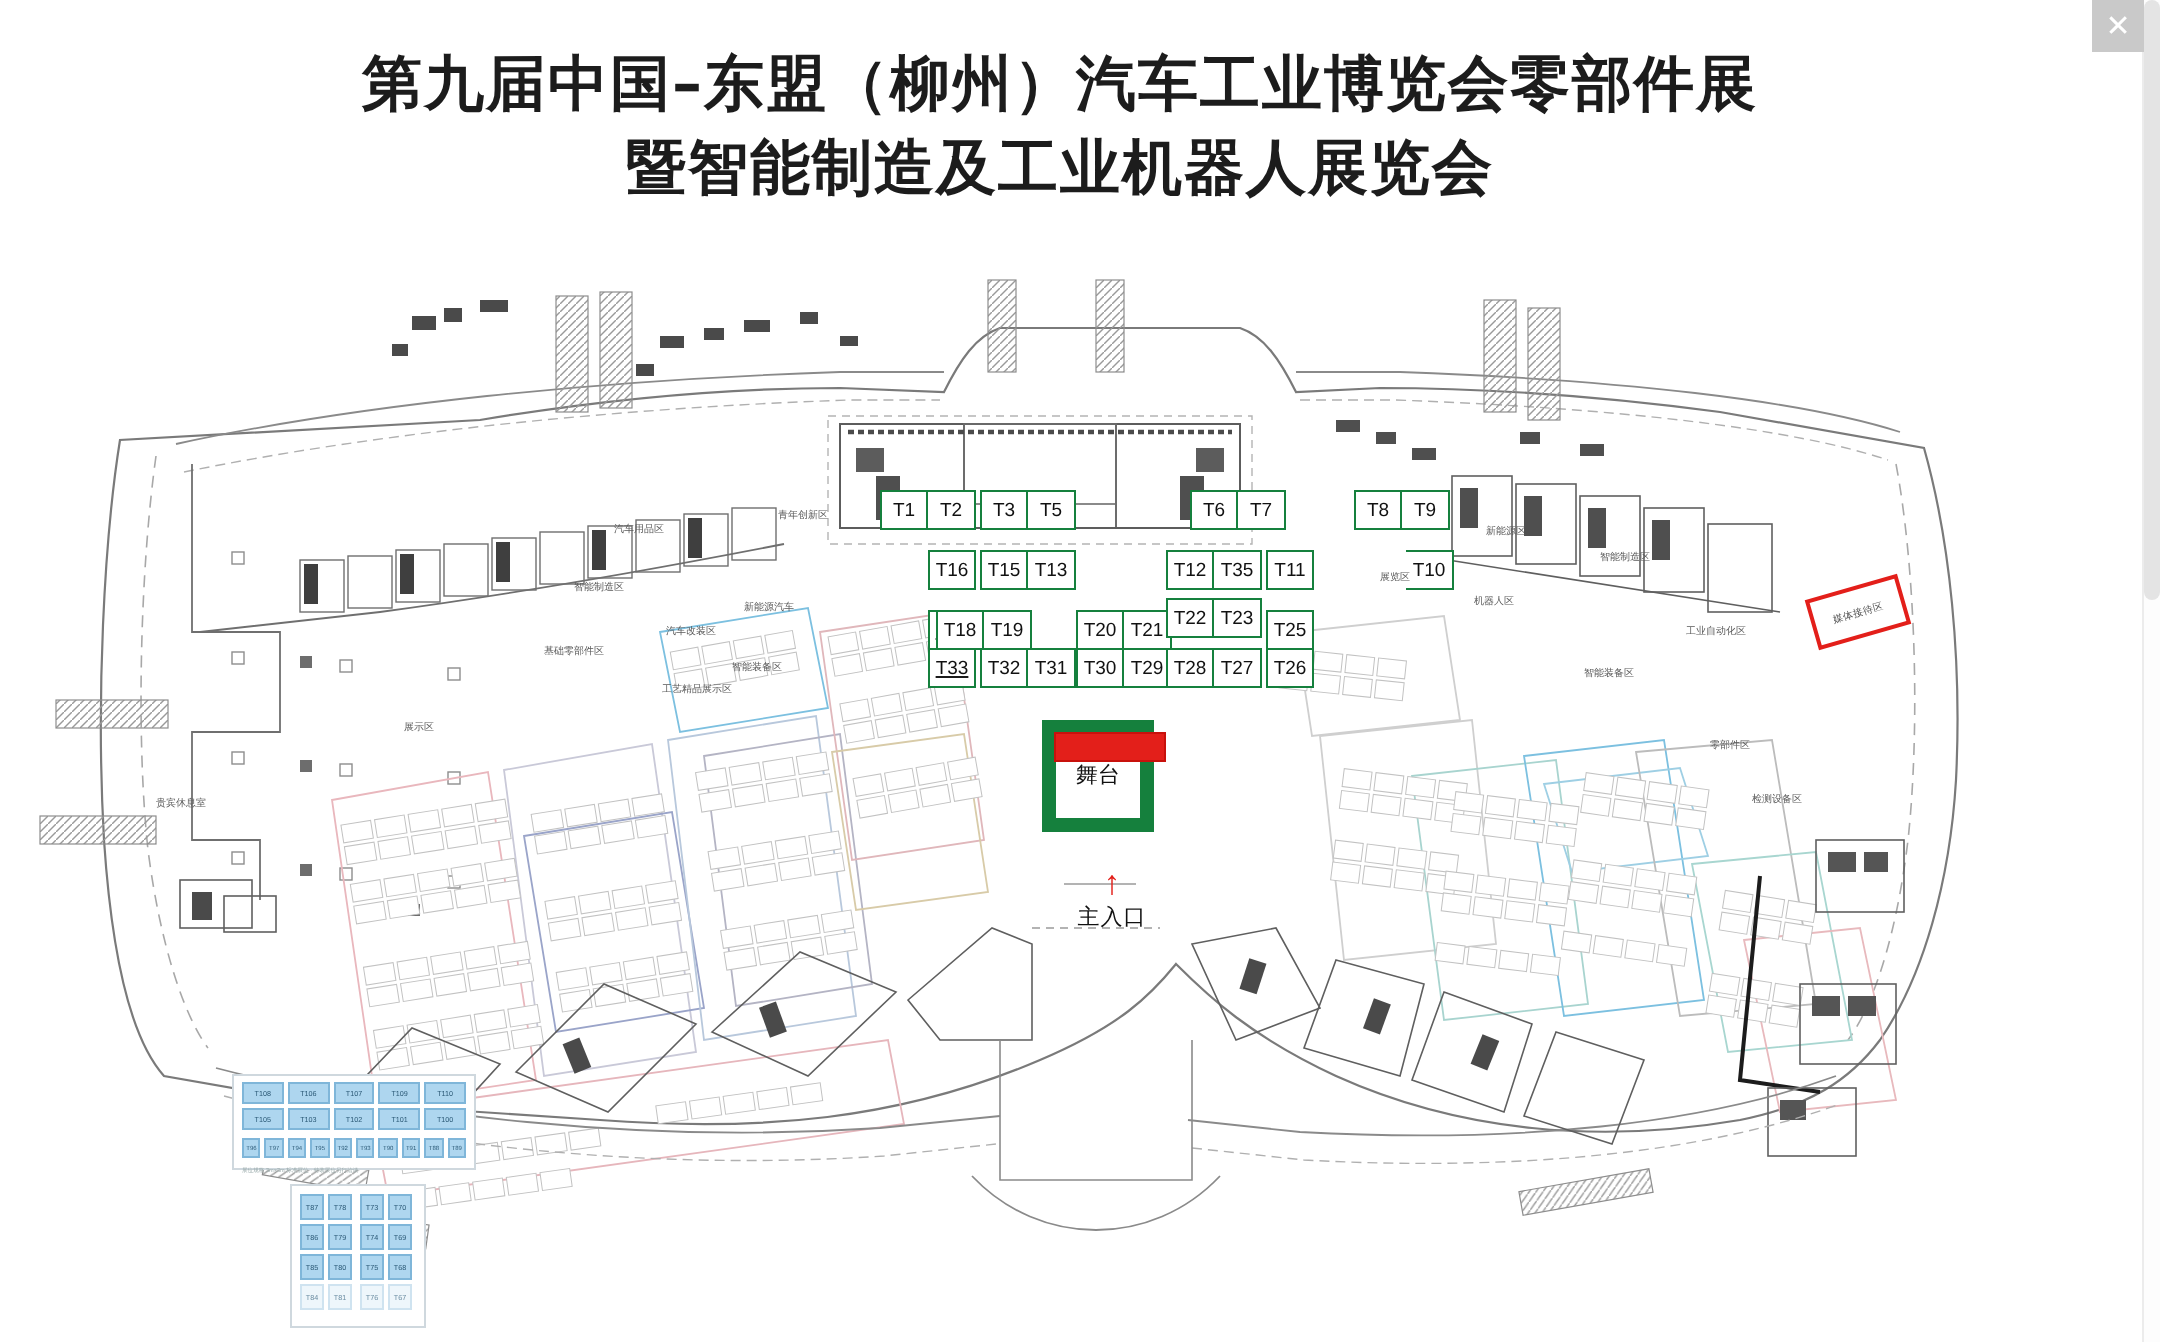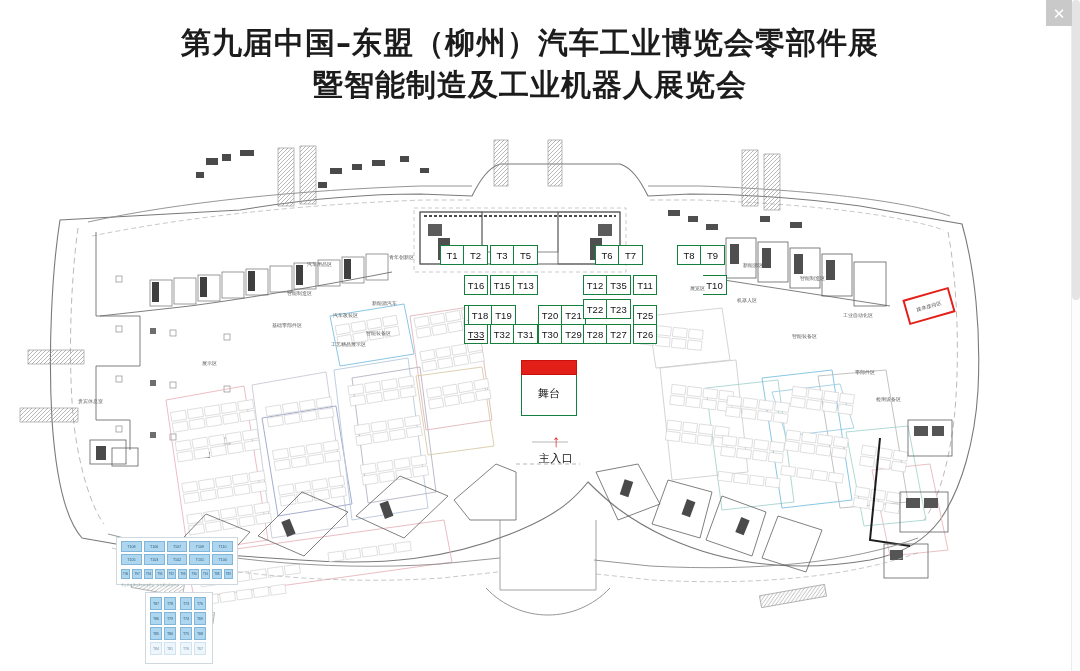--- a/index.html
+++ b/index.html
@@ -37,21 +37,21 @@
   #plan svg{display:block;}
   .bgroup{position:absolute;display:flex;}
   .bgroup .cell{
     box-sizing:border-box;border:1px solid #15803d;background:#fff;width:24px;height:20px;
     display:flex;align-items:center;justify-content:center;font-size:9.5px;color:#111;
   }
   .bgroup .cell + .cell{border-left:none;}
 
   
   #stage-box{
-    position:absolute;box-sizing:border-box;border:1px solid #15803d;background:#fff;
+    position:absolute;box-sizing:border-box;border:7px solid #15803d;background:#fff;
     width:56px;height:56px;display:flex;align-items:flex-end;justify-content:center;
   }
   #stage-banner{
     position:absolute;left:-1px;top:-1px;width:56px;height:15px;background:#e31f1a;
     border:1px solid #c8110c;box-sizing:border-box;
   }
   #stage-label{font-size:11px;padding-bottom:14px;color:#111;}
 
   
   #entrance{position:absolute;text-align:center;}

